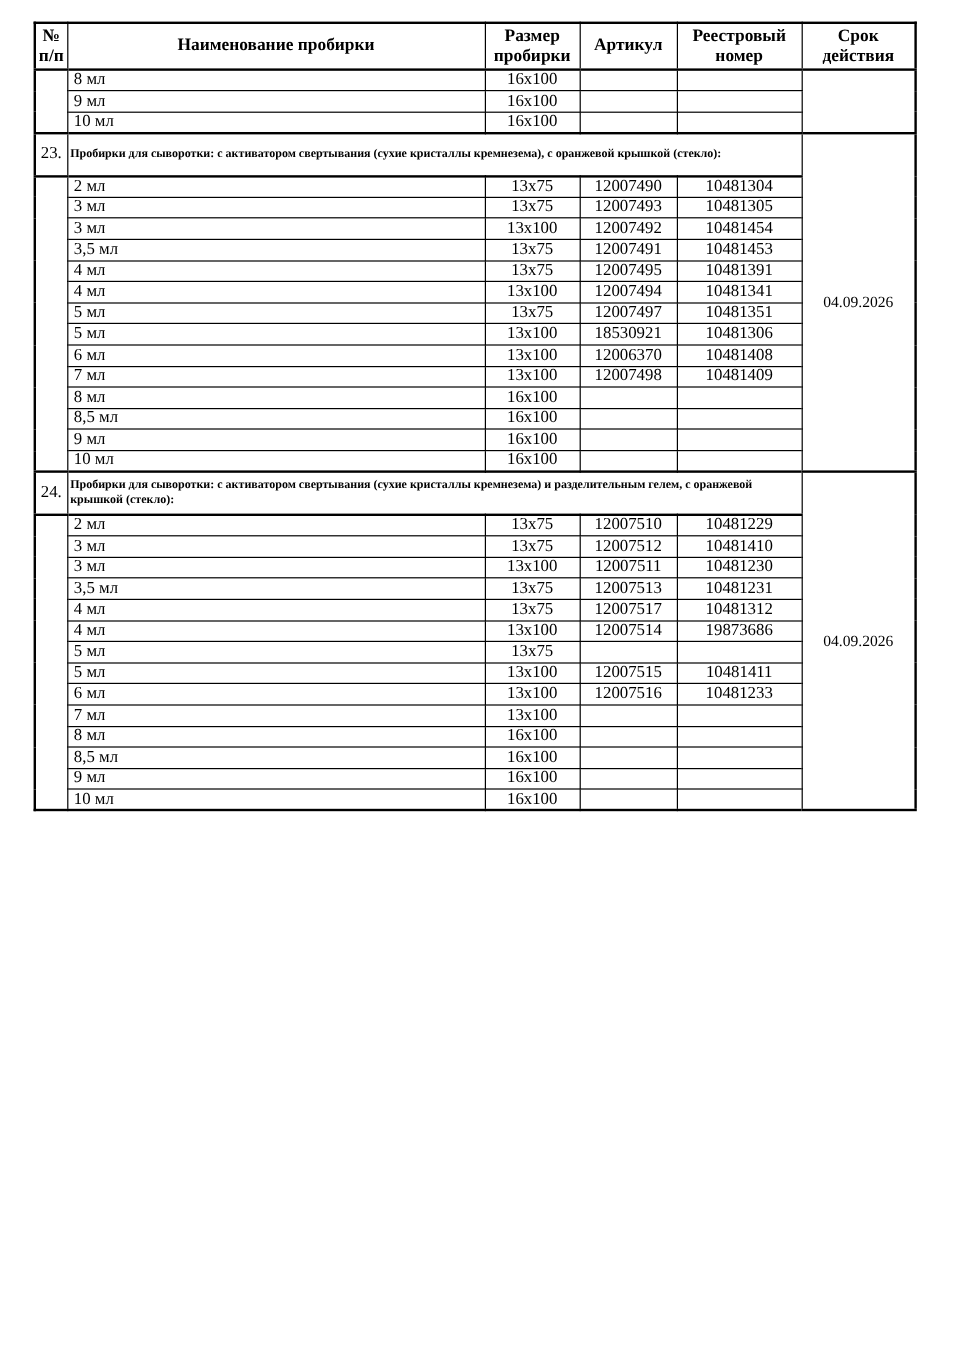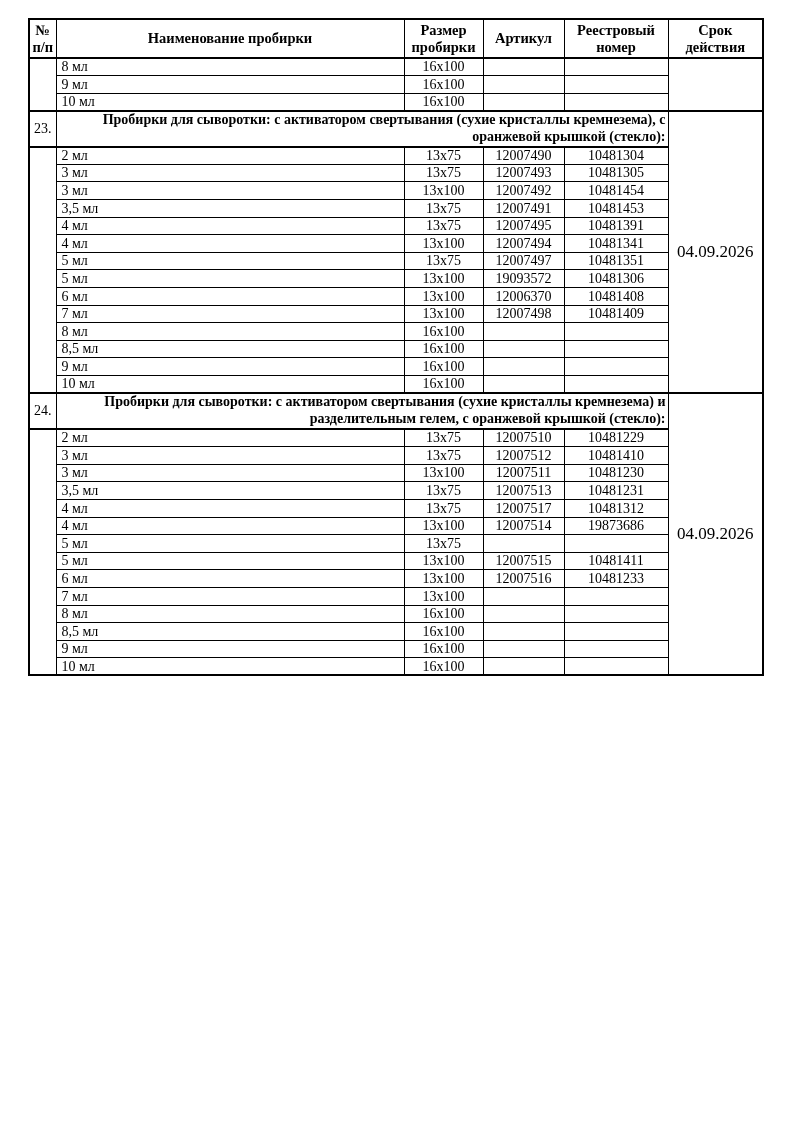--- a/index.html
+++ b/index.html
@@ -68,29 +68,29 @@
     text-align: center;
     font-size: 14px;
   }
   tr.section-row { height: 36px; margin-top: 12px; }
   tr.section-row td {
     border-top: 2px solid #000000;
     border-bottom: 2px solid #000000;
   }
   td.section-title {
     font-weight: bold;
-    font-size: 14px;
+    font-size: 10px;
     line-height: 1.2;
-    text-align: right;
+    text-align: left;
     vertical-align: middle;
   }
   td.cell-validity {
     text-align: center;
     vertical-align: middle;
-    font-size: 17px;
+    font-size: 13px;
   }
 </style>
 </head>
 <body>
 
 <div class="page">
   <table class="tubes">
     <colgroup>
       <col class="c-num">
       <col class="c-name">
@@ -175,21 +175,21 @@
         </tr>
         <tr class="data-row">
           <td class="cell-name">5 мл</td>
           <td class="cell-size">13x75</td>
           <td class="cell-article">12007497</td>
           <td class="cell-reg">10481351</td>
         </tr>
         <tr class="data-row">
           <td class="cell-name">5 мл</td>
           <td class="cell-size">13x100</td>
-          <td class="cell-article">19093572</td>
+          <td class="cell-article">18530921</td>
           <td class="cell-reg">10481306</td>
         </tr>
         <tr class="data-row">
           <td class="cell-name">6 мл</td>
           <td class="cell-size">13x100</td>
           <td class="cell-article">12006370</td>
           <td class="cell-reg">10481408</td>
         </tr>
         <tr class="data-row">
           <td class="cell-name">7 мл</td>

